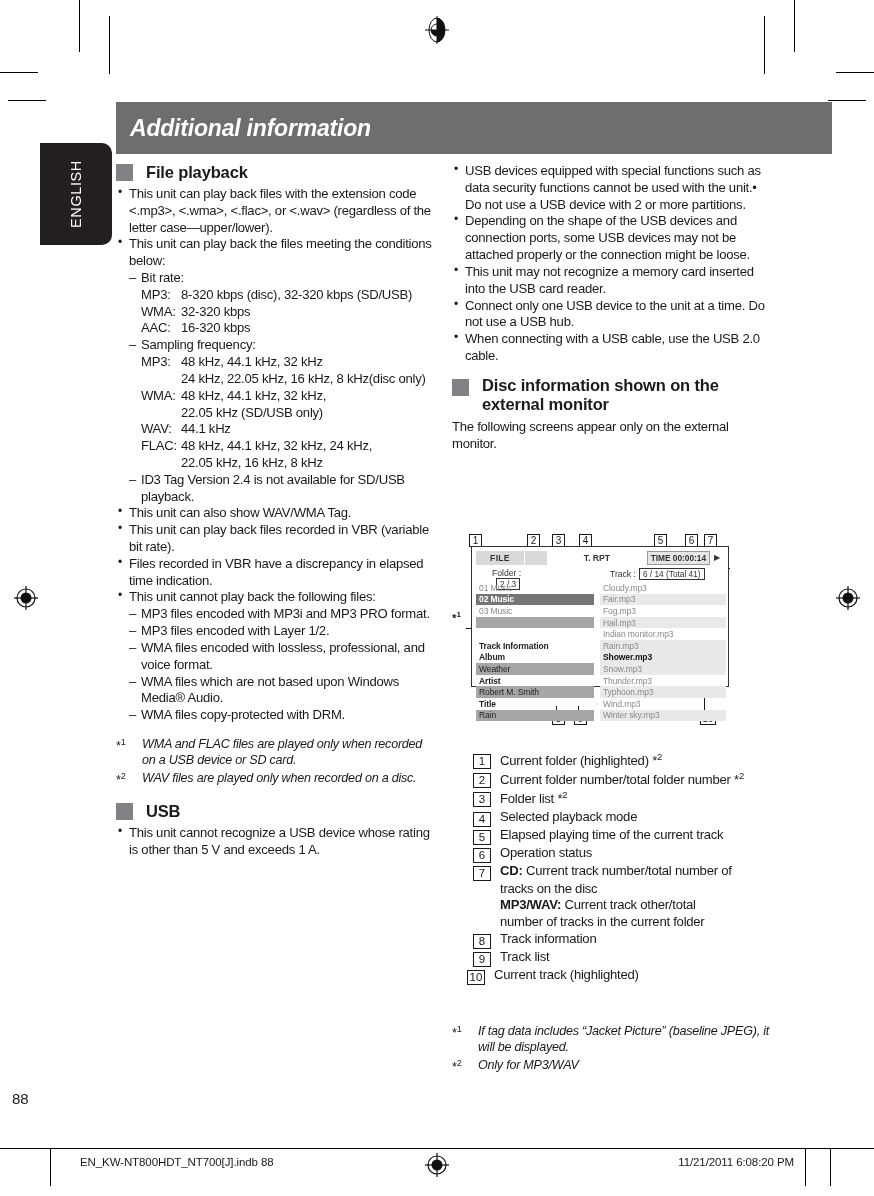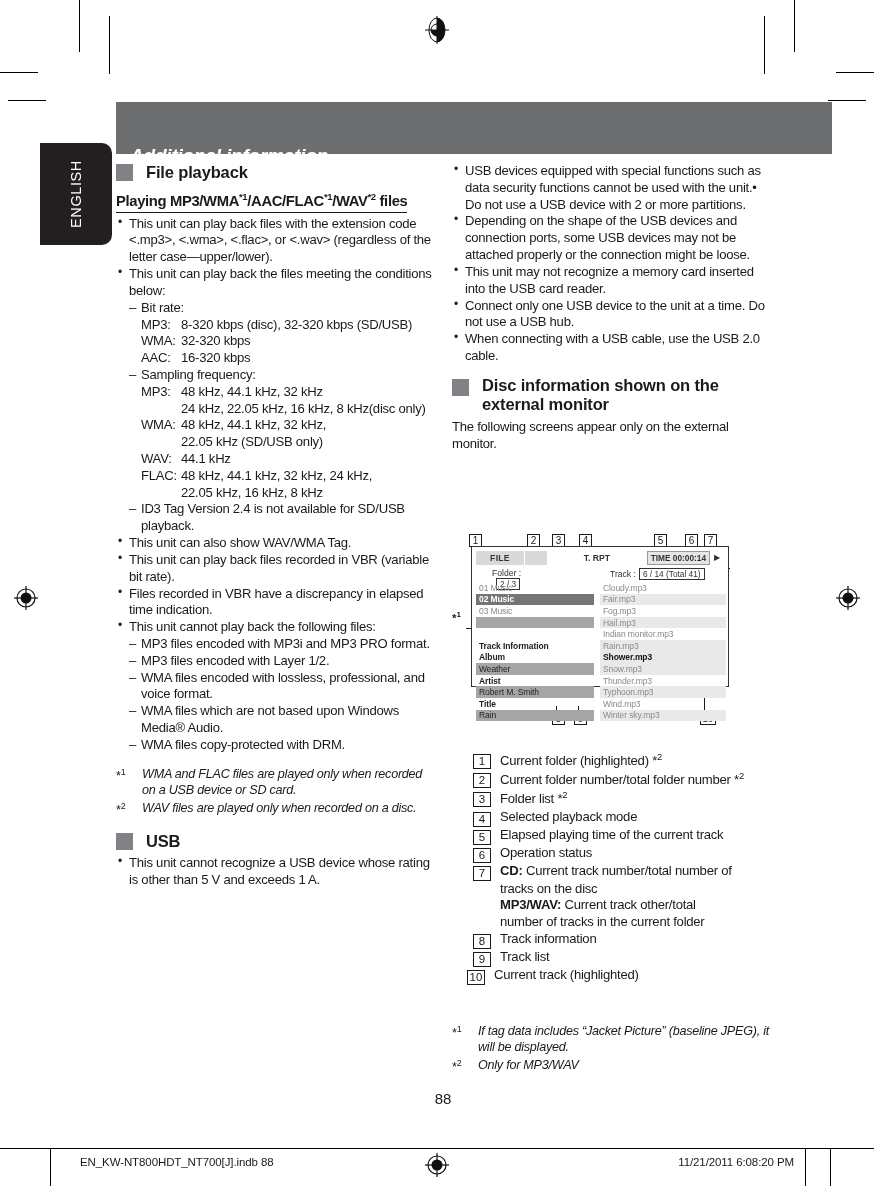--- a/index.html
+++ b/index.html
@@ -20,22 +20,22 @@
             background:#231f20;border-radius:0 10px 10px 0;}
   #lang-tab .v{position:absolute;left:50%;top:50%;
      transform:translate(-50%,-50%) rotate(-90deg);
      color:#fff;font-size:14.5px;letter-spacing:.6px;font-weight:400;
      white-space:nowrap;font-family:"Liberation Sans",sans-serif;}
 
   
   #banner{position:absolute;left:116px;top:102px;width:716px;height:52px;
           background:#6d6e70;}
   #banner .t{position:absolute;left:14px;top:50%;transform:translateY(-50%);
-     color:#fff;font-size:19px;font-weight:bold;font-style:italic;
-     letter-spacing:-.2px;font-family:"Liberation Sans",sans-serif;margin-top:28px;}
+     color:#fff;font-size:23px;font-weight:bold;font-style:italic;
+     letter-spacing:-.2px;font-family:"Liberation Sans",sans-serif;}
 
   
   #colL{position:absolute;left:116px;top:163px;width:318px;}
   #colR{position:absolute;left:452px;top:163px;width:320px;}
 
   .sec-head{display:flex;align-items:center;margin:0 0 4px 0;}
   .sec-head .sq{width:17px;height:17px;background:#808285;flex:0 0 auto;}
   .sec-head .lbl{font-size:16.5px;font-weight:bold;margin-left:13px;
                  line-height:1.15;letter-spacing:-.15px;}
 
@@ -119,21 +119,21 @@
   .lrow.sel{background:#757575;color:#fff;font-weight:bold;}
   .lrow.cur{background:#e9e9e9;color:#111;font-weight:bold;}
   .lrow.hd{color:#222;font-weight:bold;background:transparent;}
   .lrow.hd2{color:#222;font-weight:bold;}
 
   #star1{position:absolute;left:0px;top:76px;font-size:11.5px;
      font-weight:bold;}
   #star1 sup{font-size:8px;}
 
   
-  #pageno{position:absolute;left:12px;right:0;top:1090px;text-align:center;
+  #pageno{position:absolute;left:12px;right:0;top:1090px;
      font-size:15px;color:#1a1a1a;font-family:"Liberation Sans",sans-serif;}
 
   
   #footer{position:absolute;left:0;top:1148px;width:874px;height:40px;}
   #footer .fl{position:absolute;left:80px;top:8px;font-size:11.5px;
      color:#1a1a1a;letter-spacing:-.1px;}
   #footer .fr{position:absolute;right:80px;top:8px;font-size:11.5px;
      color:#1a1a1a;letter-spacing:-.1px;margin-left:16px;}
   #footer .vline{position:absolute;top:0;width:1px;height:38px;background:#000;}
   b.bd{font-weight:bold;}
@@ -197,21 +197,20 @@
     <span class="t">Additional information</span>
   </div>
 
   <div id="colL">
 
     <div class="sec-head">
       <span class="sq"></span>
       <span class="lbl">File playback</span>
     </div>
 
-    <div class="sub-head">Playing MP3/WMA<sup>*1</sup>/AAC/FLAC<sup>*1</sup>/WAV<sup>*2</sup> files</div>
 
     <ul class="bl">
       <li>This unit can play back files with the extension code &lt;.mp3&gt;, &lt;.wma&gt;, &lt;.flac&gt;, or &lt;.wav&gt; (regardless of the letter case—upper/lower).</li>
       <li>This unit can play back the files meeting the conditions below:</li>
     </ul>
 
     <div class="dash">Bit rate:</div>
     <div class="spec">
         <span class="k">MP3:</span>
         <span class="v">8-320 kbps (disc), 32-320 kbps (SD/USB)</span>

